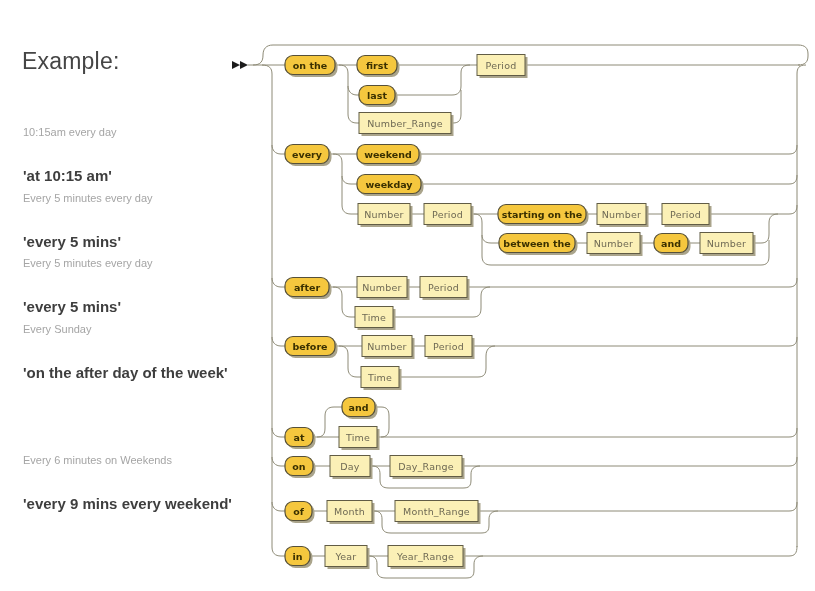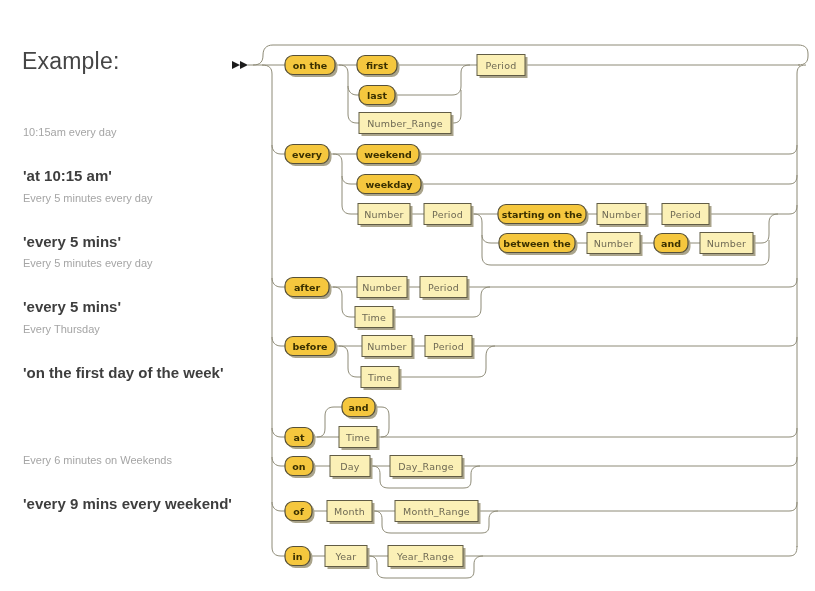--- a/index.html
+++ b/index.html
@@ -39,22 +39,22 @@
   </div>
   <div class="example ex2">
     <div class="caption">Every 5 minutes every day</div>
     <div class="phrase">'every 5 mins'</div>
   </div>
   <div class="example ex3">
     <div class="caption">Every 5 minutes every day</div>
     <div class="phrase">'every 5 mins'</div>
   </div>
   <div class="example ex4">
-    <div class="caption">Every Thursday</div>
-    <div class="phrase">'on the first day of the week'</div>
+    <div class="caption">Every Sunday</div>
+    <div class="phrase">'on the after day of the week'</div>
   </div>
   <div class="example ex5">
   </div>
   <div class="example ex6">
     <div class="caption">Every 6 minutes on Weekends</div>
     <div class="phrase">'every 9 mins every weekend'</div>
   </div>
 
   <svg width="815" height="591" viewBox="0 0 815 591">
 

